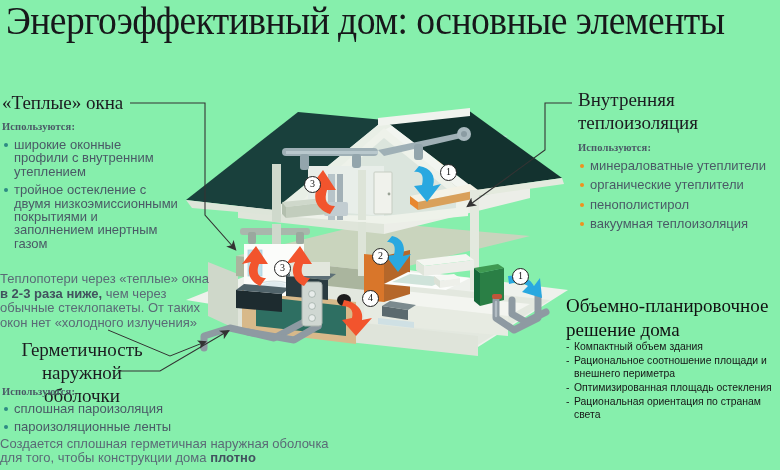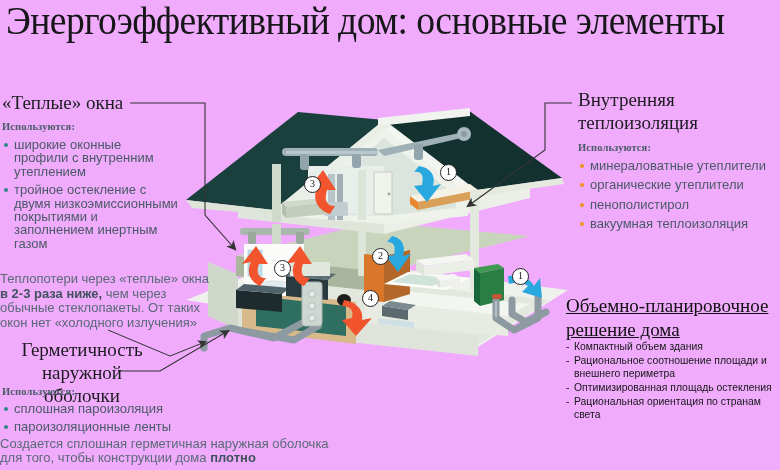--- a/index.html
+++ b/index.html
@@ -5,21 +5,21 @@
 <style>
   html,body{margin:0;padding:0;}
   body{
     width:780px;height:470px;
     background:#ffffff;
     font-family:"Liberation Sans", sans-serif;
     overflow:hidden;
     position:relative;
     color:#3d4f5c;
   }
-  #page{position:absolute;inset:0;width:780px;height:470px;overflow:hidden;background:#f0abfc;}
+  #page{position:absolute;inset:0;width:780px;height:470px;overflow:hidden;background:#86efac;}
 
   
   .title{
     position:absolute;left:6px;top:-2px;width:770px;height:46px;
     font-family:"Liberation Serif", serif;
     font-size:40px;line-height:46px;
     font-weight:400;
     color:#17171a;
     letter-spacing:-0.6px;
     transform:scaleX(0.94);
@@ -314,21 +314,21 @@
 
   <div class="sublabel" style="left:578px;top:142px;">Используются:</div>
 
   <ul class="blist orange" style="left:580px;top:159px;width:196px;">
     <li>минераловатные утеплители</li>
     <li>органические утеплители</li>
     <li>пенополистирол</li>
     <li>вакуумная теплоизоляция</li>
   </ul>
 
-  <div class="head wrap" style="left:566px;top:294px;width:214px;line-height:24px;color:#111;text-decoration:underline;">
+  <div class="head wrap" style="left:566px;top:294px;width:214px;line-height:24px;color:#111;">
     <span>Объемно-планировочное</span><br>
     <span>решение дома</span>
   </div>
 
   <ul class="dlist" style="left:566px;top:340px;width:212px;">
     <li>Компактный объем здания</li>
     <li>Рациональное соотношение площади и внешнего периметра</li>
     <li>Оптимизированная площадь остекления</li>
     <li>Рациональная ориентация по странам света</li>
   </ul>

